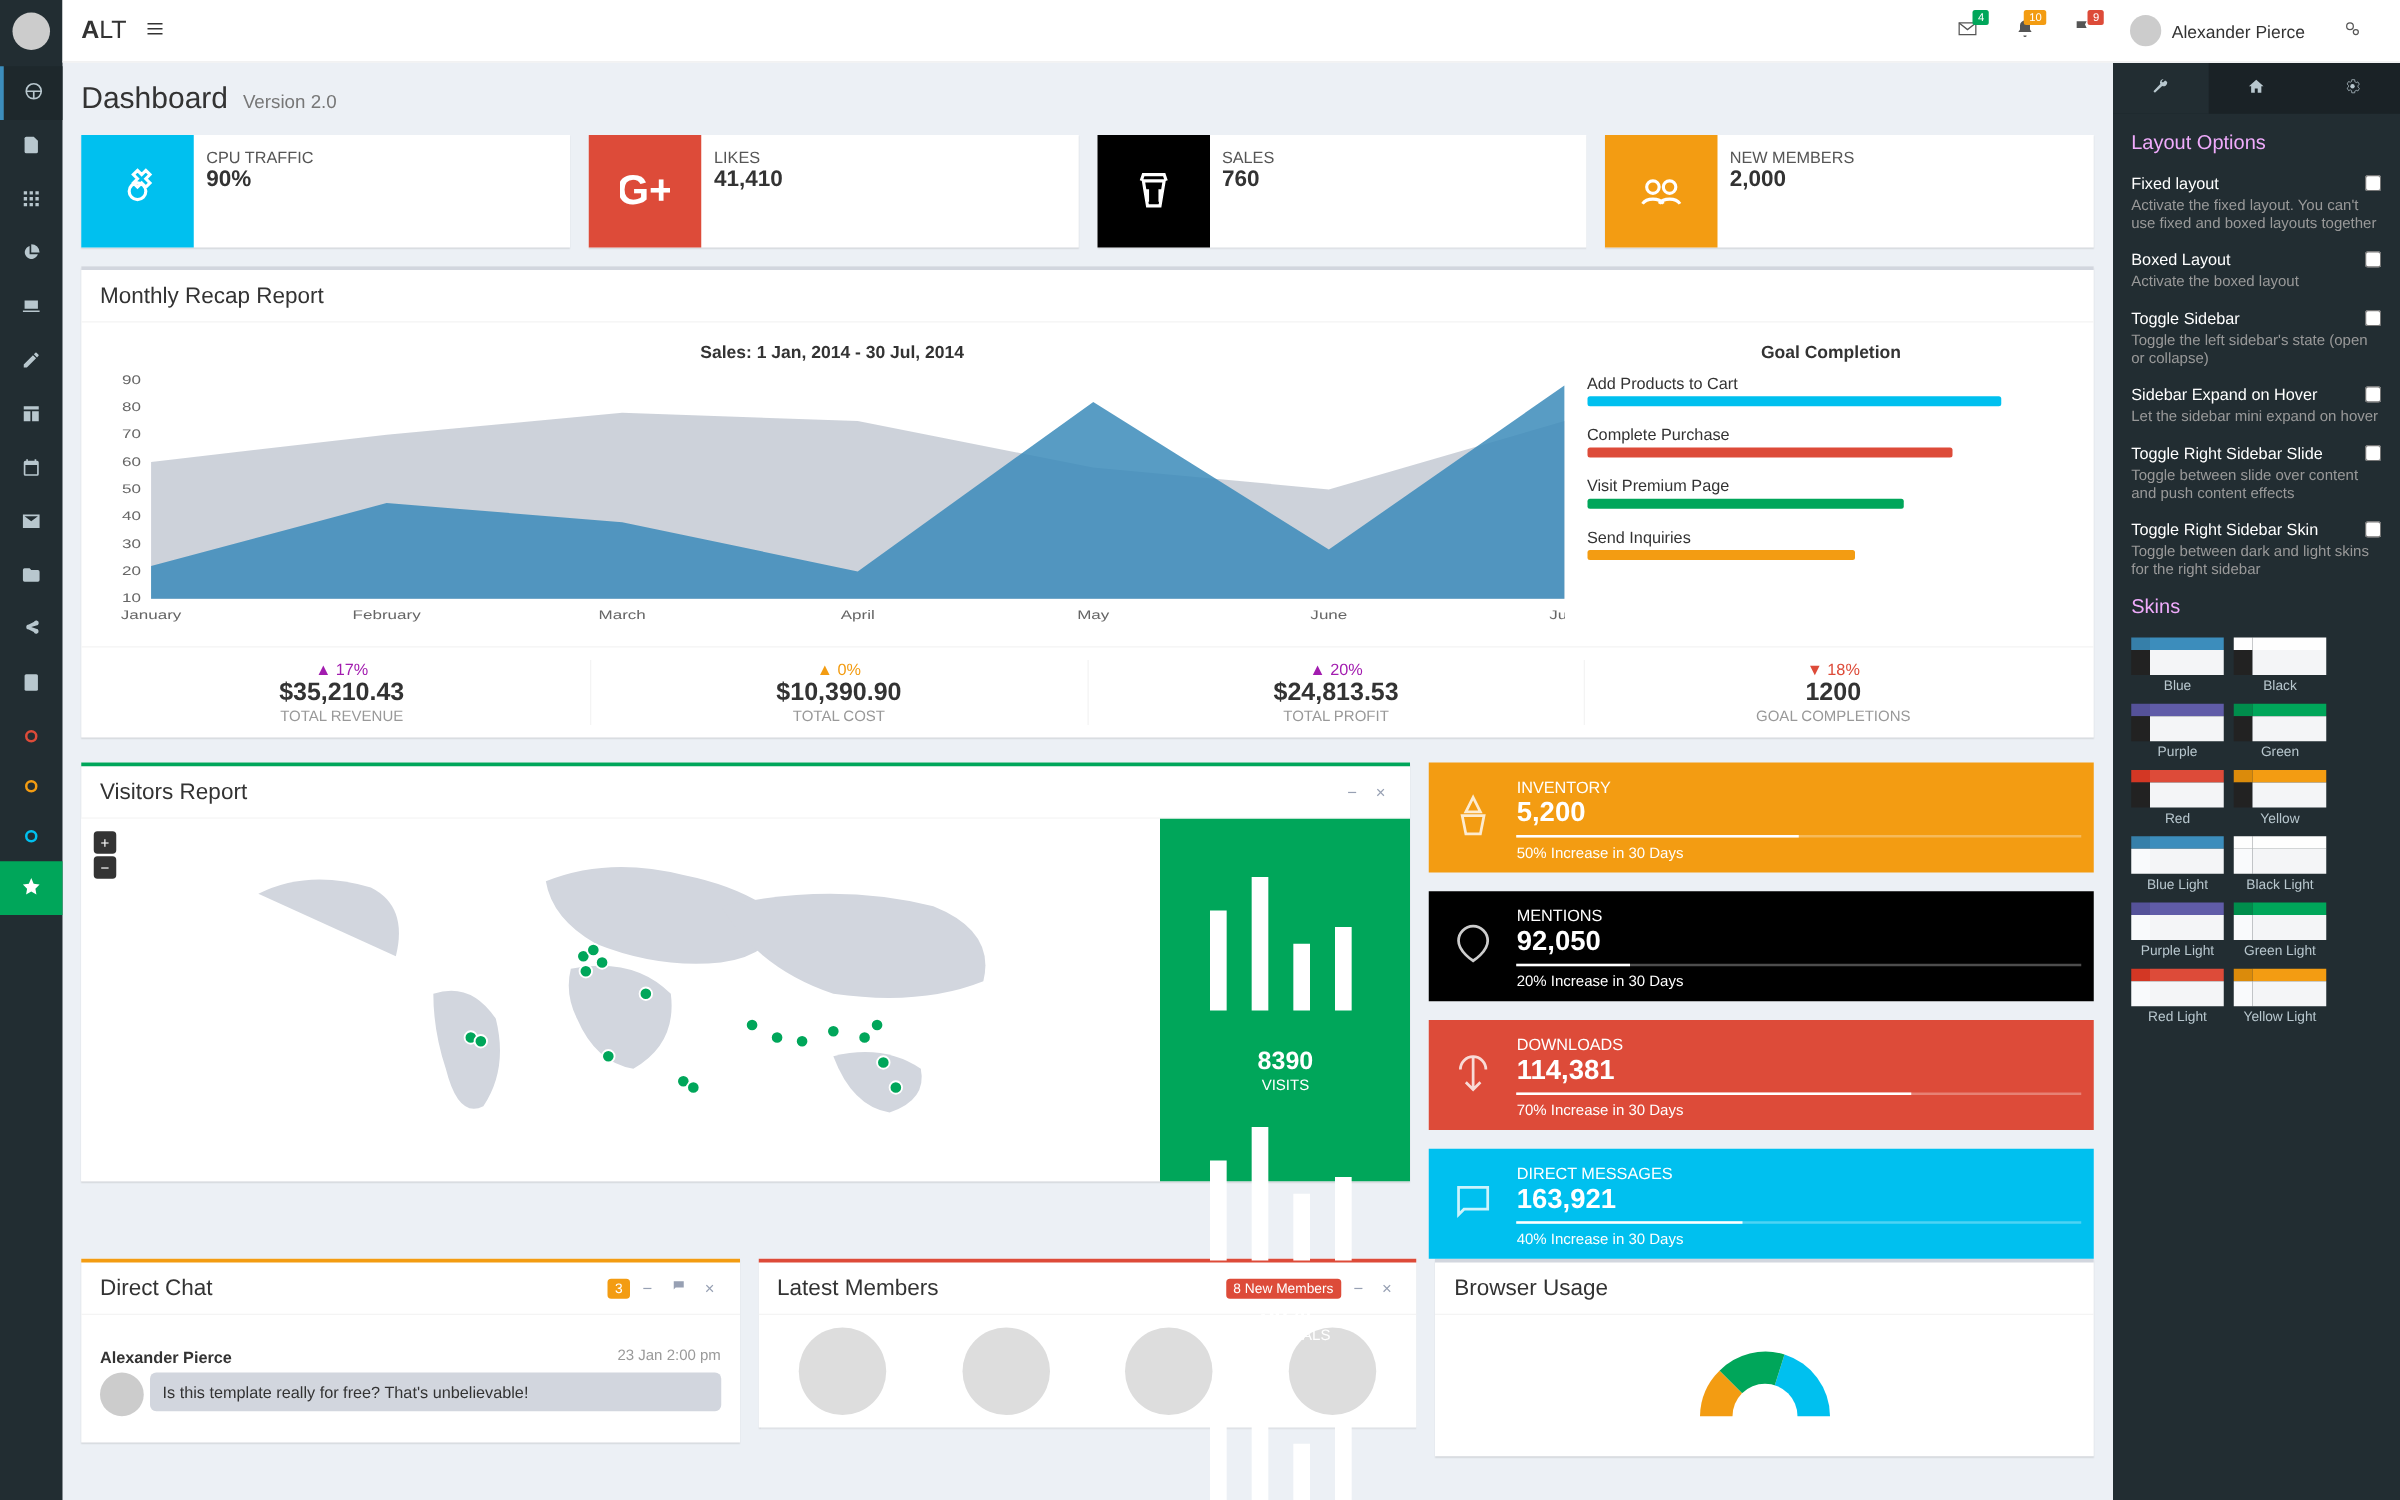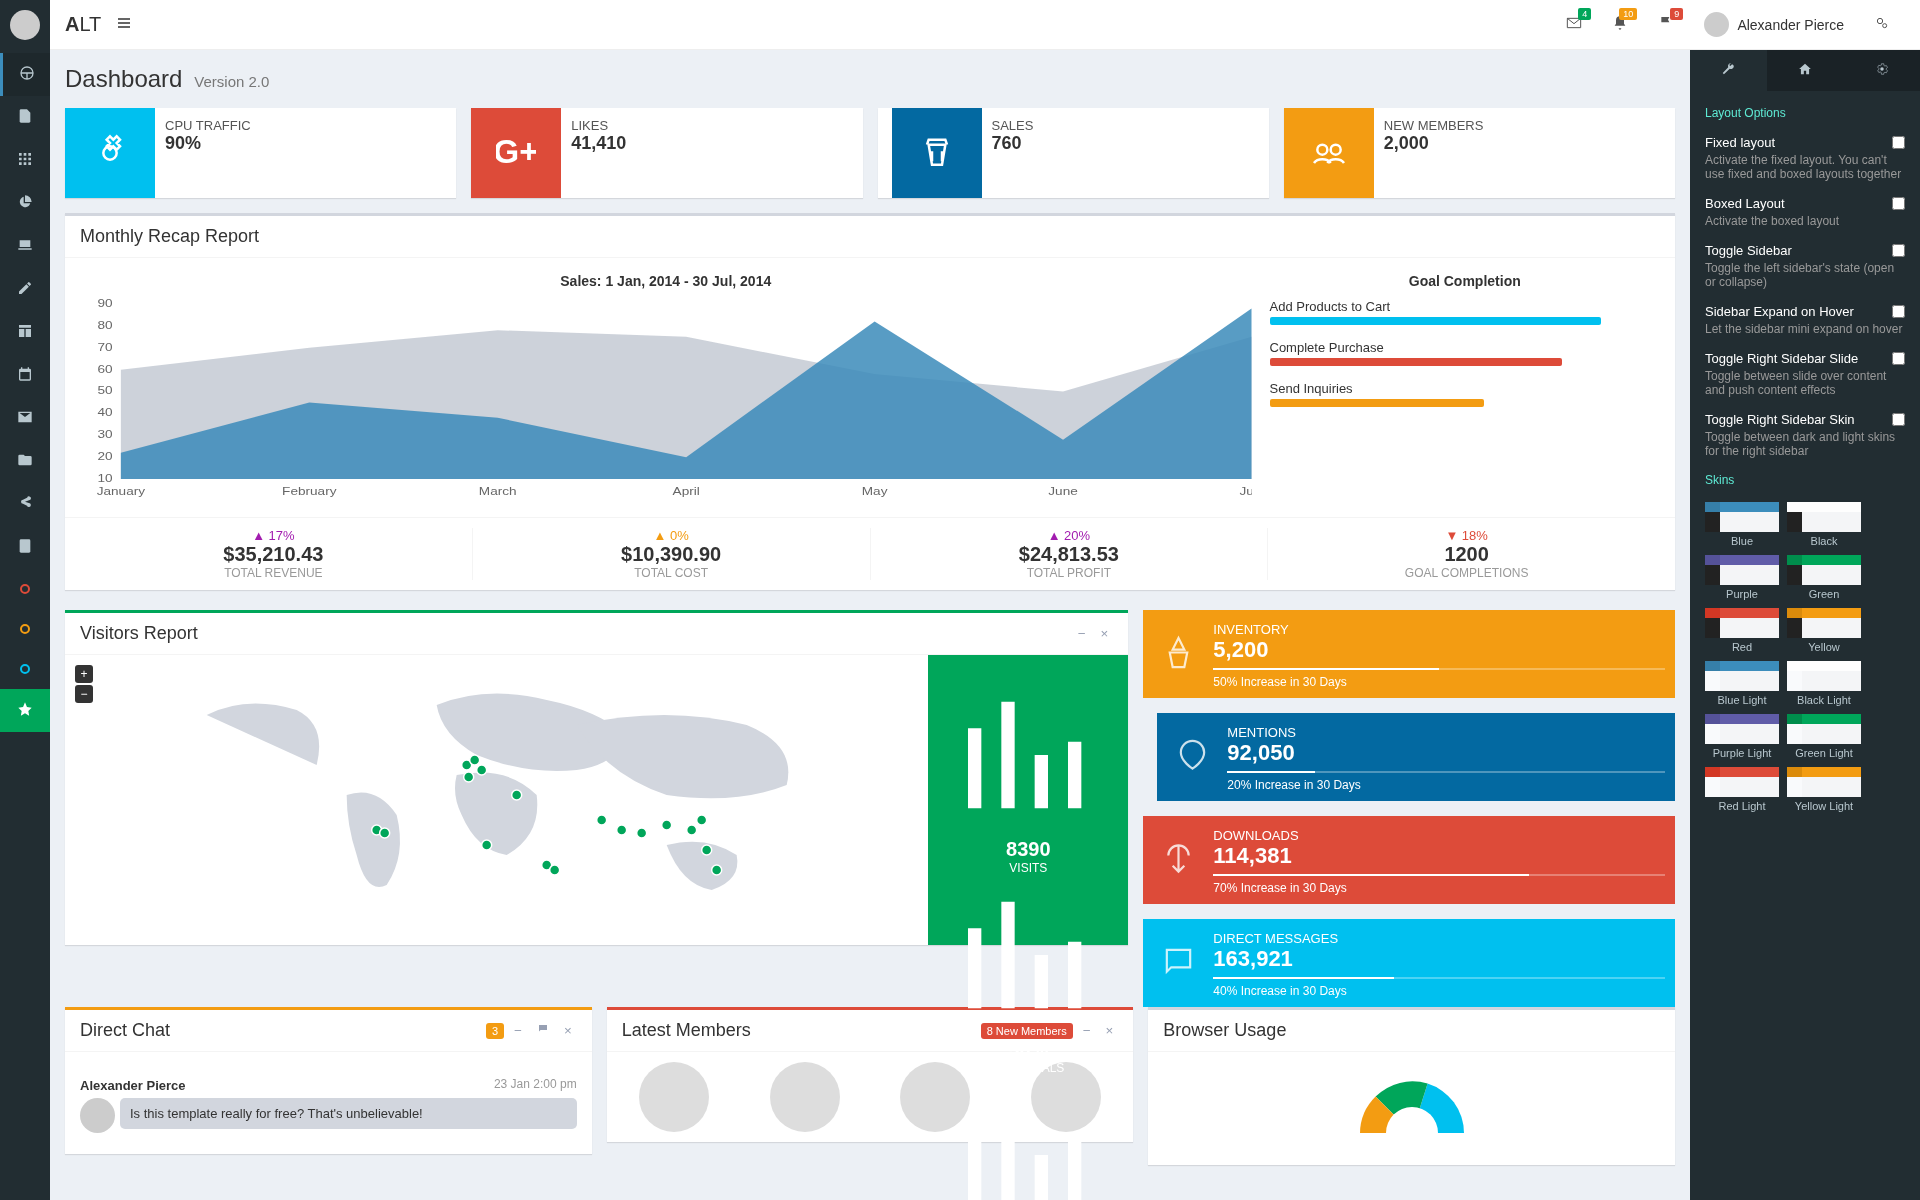--- a/index.html
+++ b/index.html
@@ -41,21 +41,21 @@
 .col { flex: 1; }
 
 .info-box { background: #fff; display: flex; min-height: 90px; box-shadow: 0 1px 1px rgba(0,0,0,.1); }
 .info-box-icon { width: 90px; display: flex; align-items: center; justify-content: center; color: #fff; }
 .info-box-icon svg { width: 40px; height: 40px; fill: #fff; }
 .info-box-content { padding: 10px; flex: 1; }
 .info-box-text { text-transform: uppercase; font-size: 13px; color: #555; }
 .info-box-number { font-size: 18px; font-weight: 700; }
 .bg-aqua { background: #00c0ef; }
 .bg-red { background: #dd4b39; }
-.bg-green { background: #0369a1; margin-left: 14px; }
+.bg-green { background: #000000; }
 .bg-yellow { background: #f39c12; }
 
 .box { background: #fff; border-top: 3px solid #d2d6de; box-shadow: 0 1px 1px rgba(0,0,0,.1); margin-bottom: 20px; }
 .box.box-success { border-top-color: #00a65a; }
 .box.box-warning { border-top-color: #f39c12; }
 .box.box-danger { border-top-color: #dd4b39; }
 .box-header { padding: 10px 15px; border-bottom: 1px solid #f4f4f4; display: flex; align-items: center; }
 .box-title { font-size: 18px; font-weight: 400; }
 .box-tools { margin-left: auto; display: flex; gap: 5px; align-items: center; }
 .box-tools .btn-tool { background: none; border: none; color: #97a0b3; cursor: pointer; padding: 3px 5px; }
@@ -110,21 +110,21 @@
 .badge-label { background: #dd4b39; color: #fff; font-size: 11px; padding: 2px 6px; border-radius: 3px; }
 .badge-label.yellow { background: #f39c12; }
 
 
 .control-sidebar { width: 230px; background: #222d32; color: #b8c7ce; flex-shrink: 0; font-size: 13px; position: fixed; right: 0; top: 50px; bottom: 0; overflow-y: auto; }
 .control-tabs { display: flex; background: #1a2226; }
 .control-tabs .tab { flex: 1; padding: 12px; text-align: center; cursor: pointer; }
 .control-tabs .tab.active { background: #222d32; }
 .control-tabs svg { width: 14px; height: 14px; fill: #b8c7ce; }
 .control-body { padding: 15px; }
-.control-body h4 { color: #5eead4; font-size: 12px; margin-bottom: 15px; font-weight: 400; }
+.control-body h4 { color: #f0abfc; font-size: 16px; margin-bottom: 15px; font-weight: 400; }
 .control-option { margin-bottom: 15px; }
 .control-option-title { color: #fff; display: flex; justify-content: space-between; align-items: center; }
 .control-option-desc { font-size: 12px; color: #999; margin-top: 3px; }
 .control-option input[type=checkbox] { }
 .skins-grid { display: flex; flex-wrap: wrap; gap: 8px; }
 .skin-item { width: 74px; text-align: center; cursor: pointer; }
 .skin-preview { height: 30px; display: flex; flex-direction: column; }
 .skin-preview .sp-top { height: 10px; display: flex; }
 .skin-preview .sp-top .sp-left { width: 20%; }
 .skin-preview .sp-top .sp-right { flex: 1; }
@@ -329,20 +329,24 @@
           <div style="flex:1;">
             <div class="goal-title">Goal Completion</div>
             <div id="goals">
                 <div class="goal-item">
     <div class="glabel">Add Products to Cart</div>
     <div class="goal-bar" style="background:#00c0ef; width:85%"></div>
                 </div>
                 <div class="goal-item">
     <div class="glabel">Complete Purchase</div>
     <div class="goal-bar" style="background:#dd4b39; width:75%"></div>
+                </div>
+                <div class="goal-item">
+    <div class="glabel">Visit Premium Page</div>
+    <div class="goal-bar" style="background:#00a65a; width:65%"></div>
                 </div>
                 <div class="goal-item">
     <div class="glabel">Send Inquiries</div>
     <div class="goal-bar" style="background:#f39c12; width:55%"></div>
                 </div>
               </div>
           </div>
         </div>
         <div class="box-footer" id="recap-footer">
             <div class="stat">

